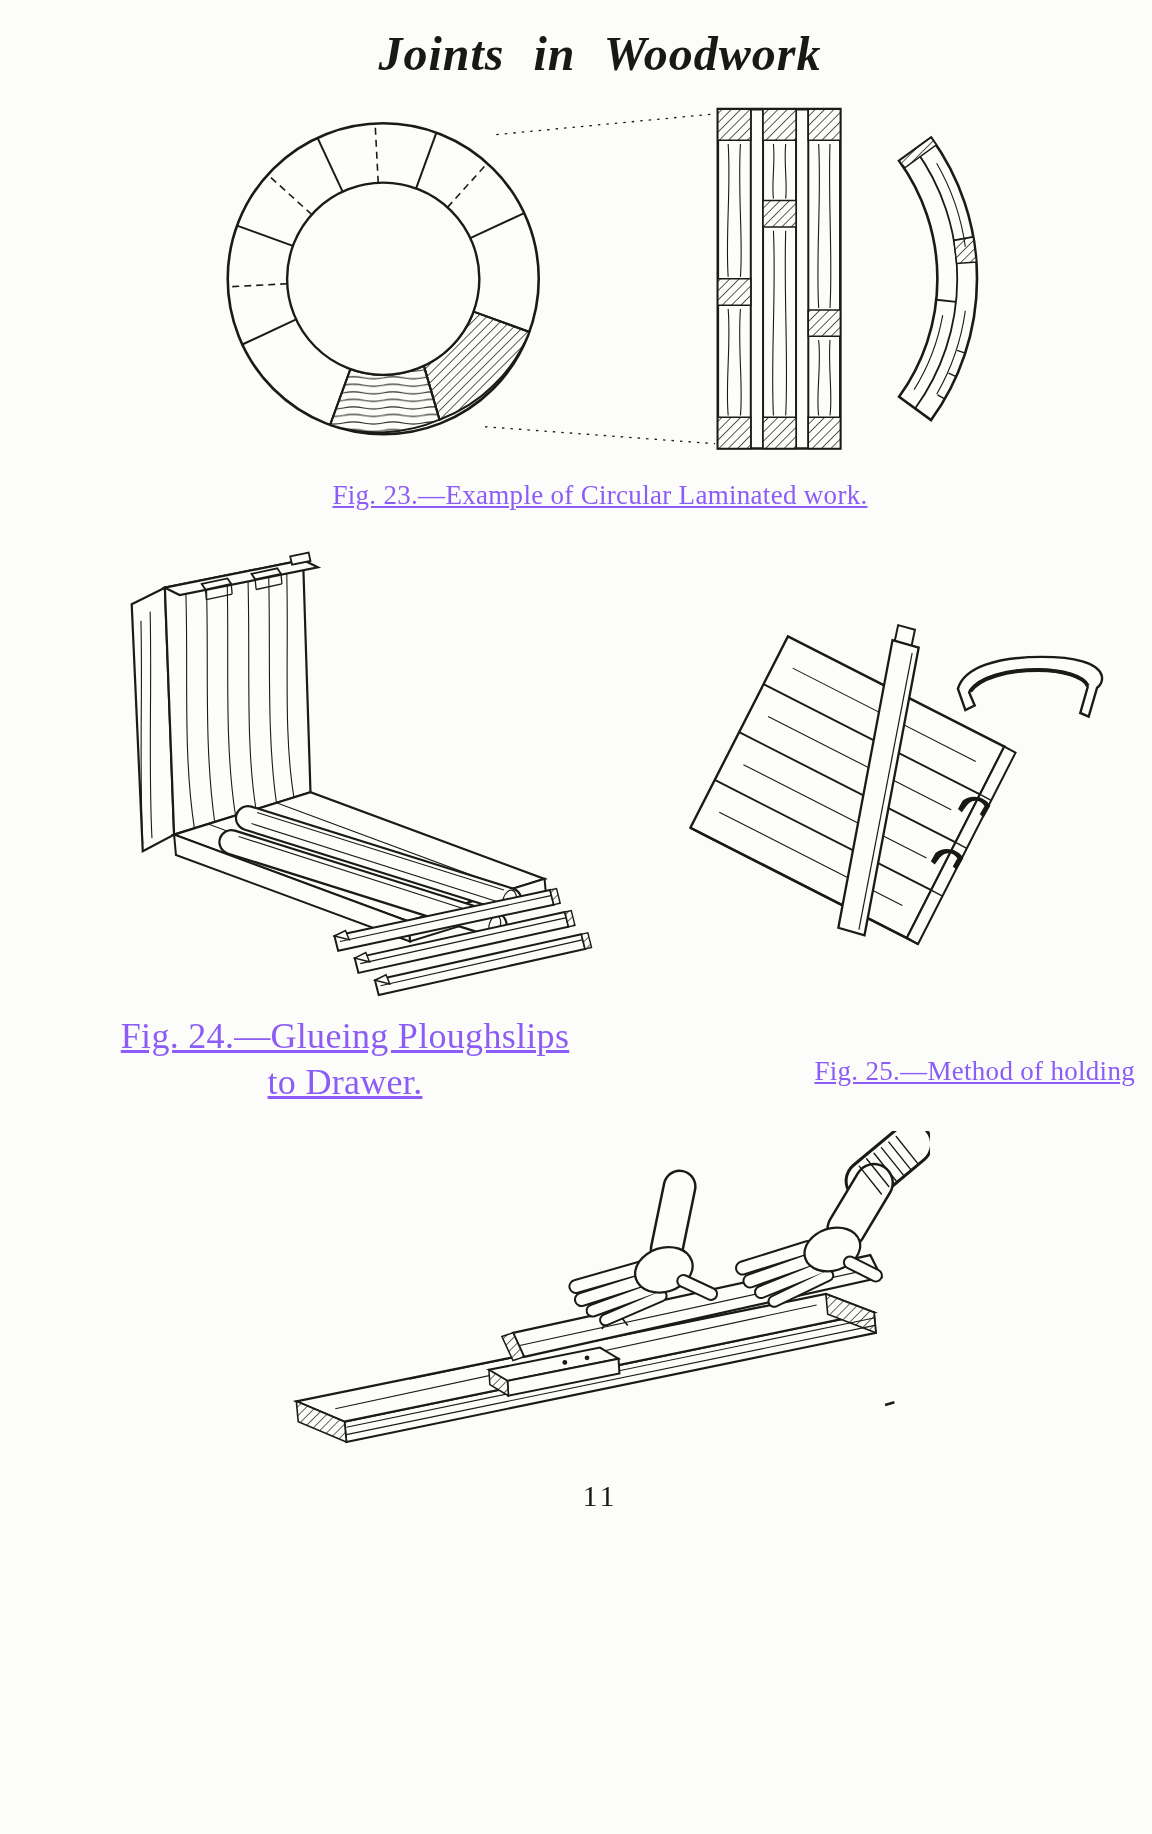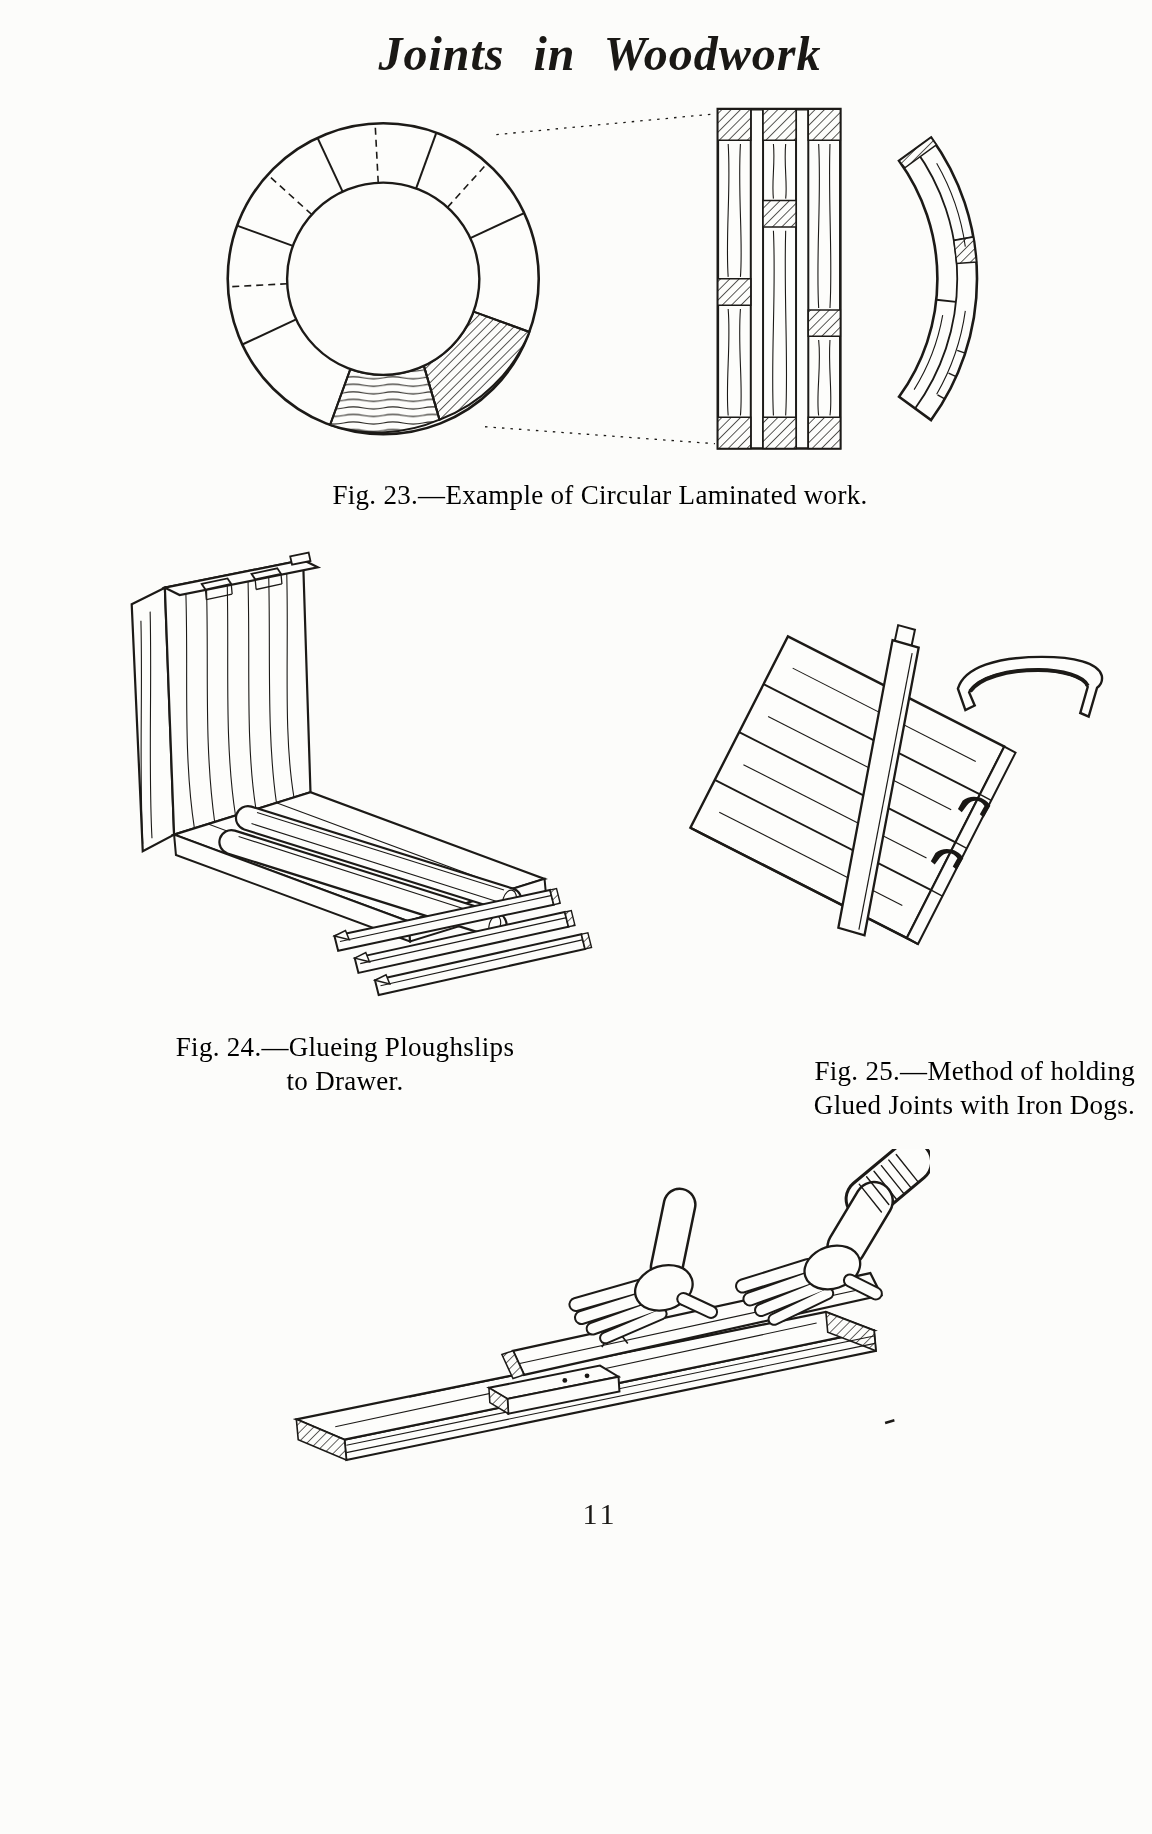--- a/index.html
+++ b/index.html
@@ -19,34 +19,35 @@
     font-weight:bold;
     letter-spacing:1px;
     word-spacing:16px;
     margin:0 0 4px 0;
   }
   .figblock{margin:0 auto;}
   .caption{
     font-size:27px;
     letter-spacing:.3px;
     line-height:1.28;
-    color:#000000;
+    color:#8b5cf6;
+    text-decoration:underline;
   }
   .cap23{margin-top:6px;}
   .midrow{
     display:flex;
     width:1070px;
     margin:34px auto 0 auto;
     align-items:flex-start;
     justify-content:space-between;
   }
   .col-left{width:560px;text-align:center;}
   .col-right{width:470px;text-align:right;}
   .fig25-art{margin-top:52px;}
-  .cap24{margin-top:22px;font-size:27px;}
+  .cap24{margin-top:5px;font-size:36px;}
   .cap25{margin-top:16px;font-size:27px;}
   .fig26wrap{margin-top:26px;}
   .cap26{margin-top:10px;}
   .pageno{
     margin-top:24px;
     font-size:30px;
     letter-spacing:3px;
   }
   svg{display:block;margin:0 auto;}
   svg *{vector-effect:non-scaling-stroke;}
@@ -274,21 +275,20 @@
 
           <g>
             <path d="M292,96 C299,73 334,62 382,62 C416,62 442,68 446,82 C447,87 445,92 441,95
                      L432,126 L423,122 L431,94 C427,83 403,76 376,76 C340,76 312,85 304,100
                      L310,114 L300,119 Z" fill="#fdfdfb" stroke="#1c1a17" stroke-width="2.4"></path>
             <path d="M305,99 C315,84 345,76 378,76 C404,76 427,83 431,93" fill="none" stroke="#1c1a17" stroke-width="4"></path>
           </g>
         </svg>
         <div class="caption cap25">
           <div>Fig. 25.—Method of holding</div>
-          <div>Glued Joints with Iron Dogs.</div>
         </div>
       </div>
     </div>
 
     <figure class="figblock fig26wrap">
       <svg width="660" height="324" viewBox="0 0 712 350">
         <defs>
           <pattern id="hatch26" width="7" height="7" patternUnits="userSpaceOnUse" patternTransform="rotate(45)">
             <rect width="7" height="7" fill="#fdfdfb"></rect>
             <line x1="0" y1="0" x2="0" y2="7" stroke="#24221f" stroke-width="1.4"></line>

